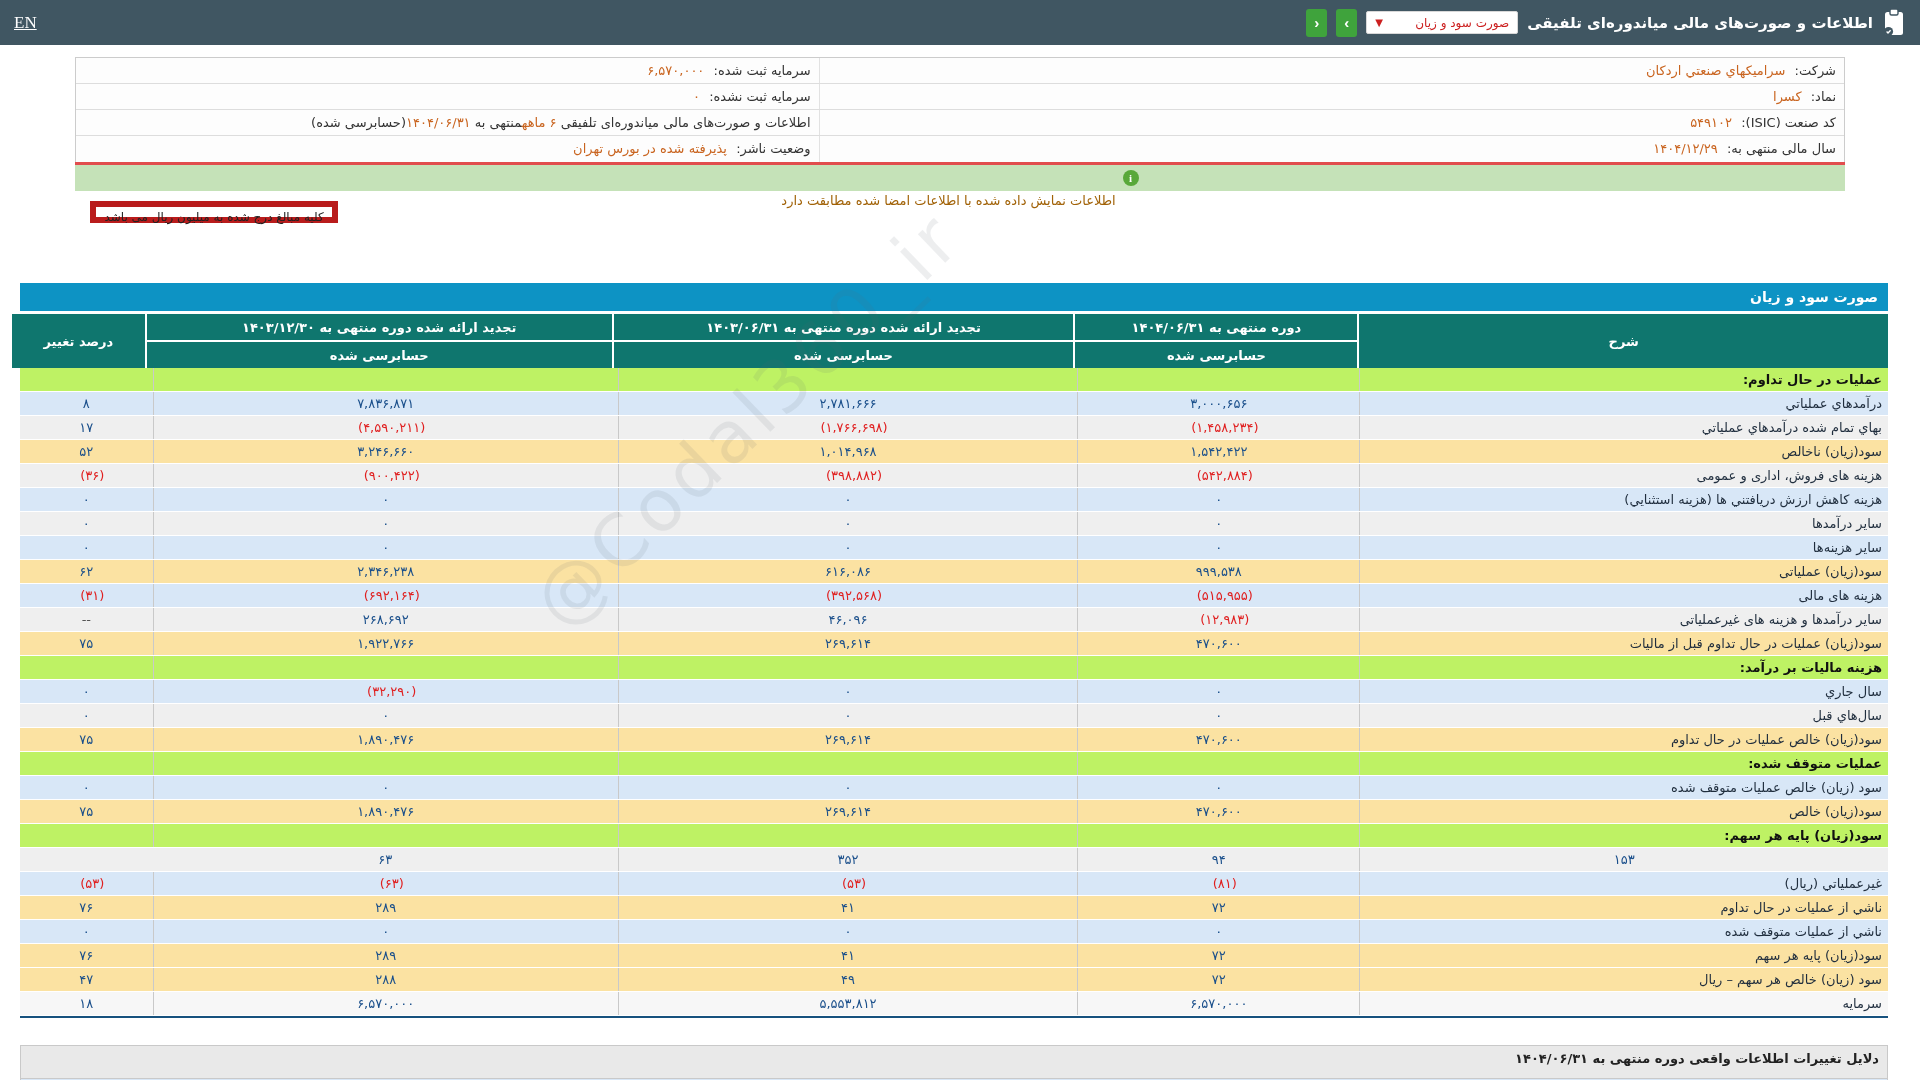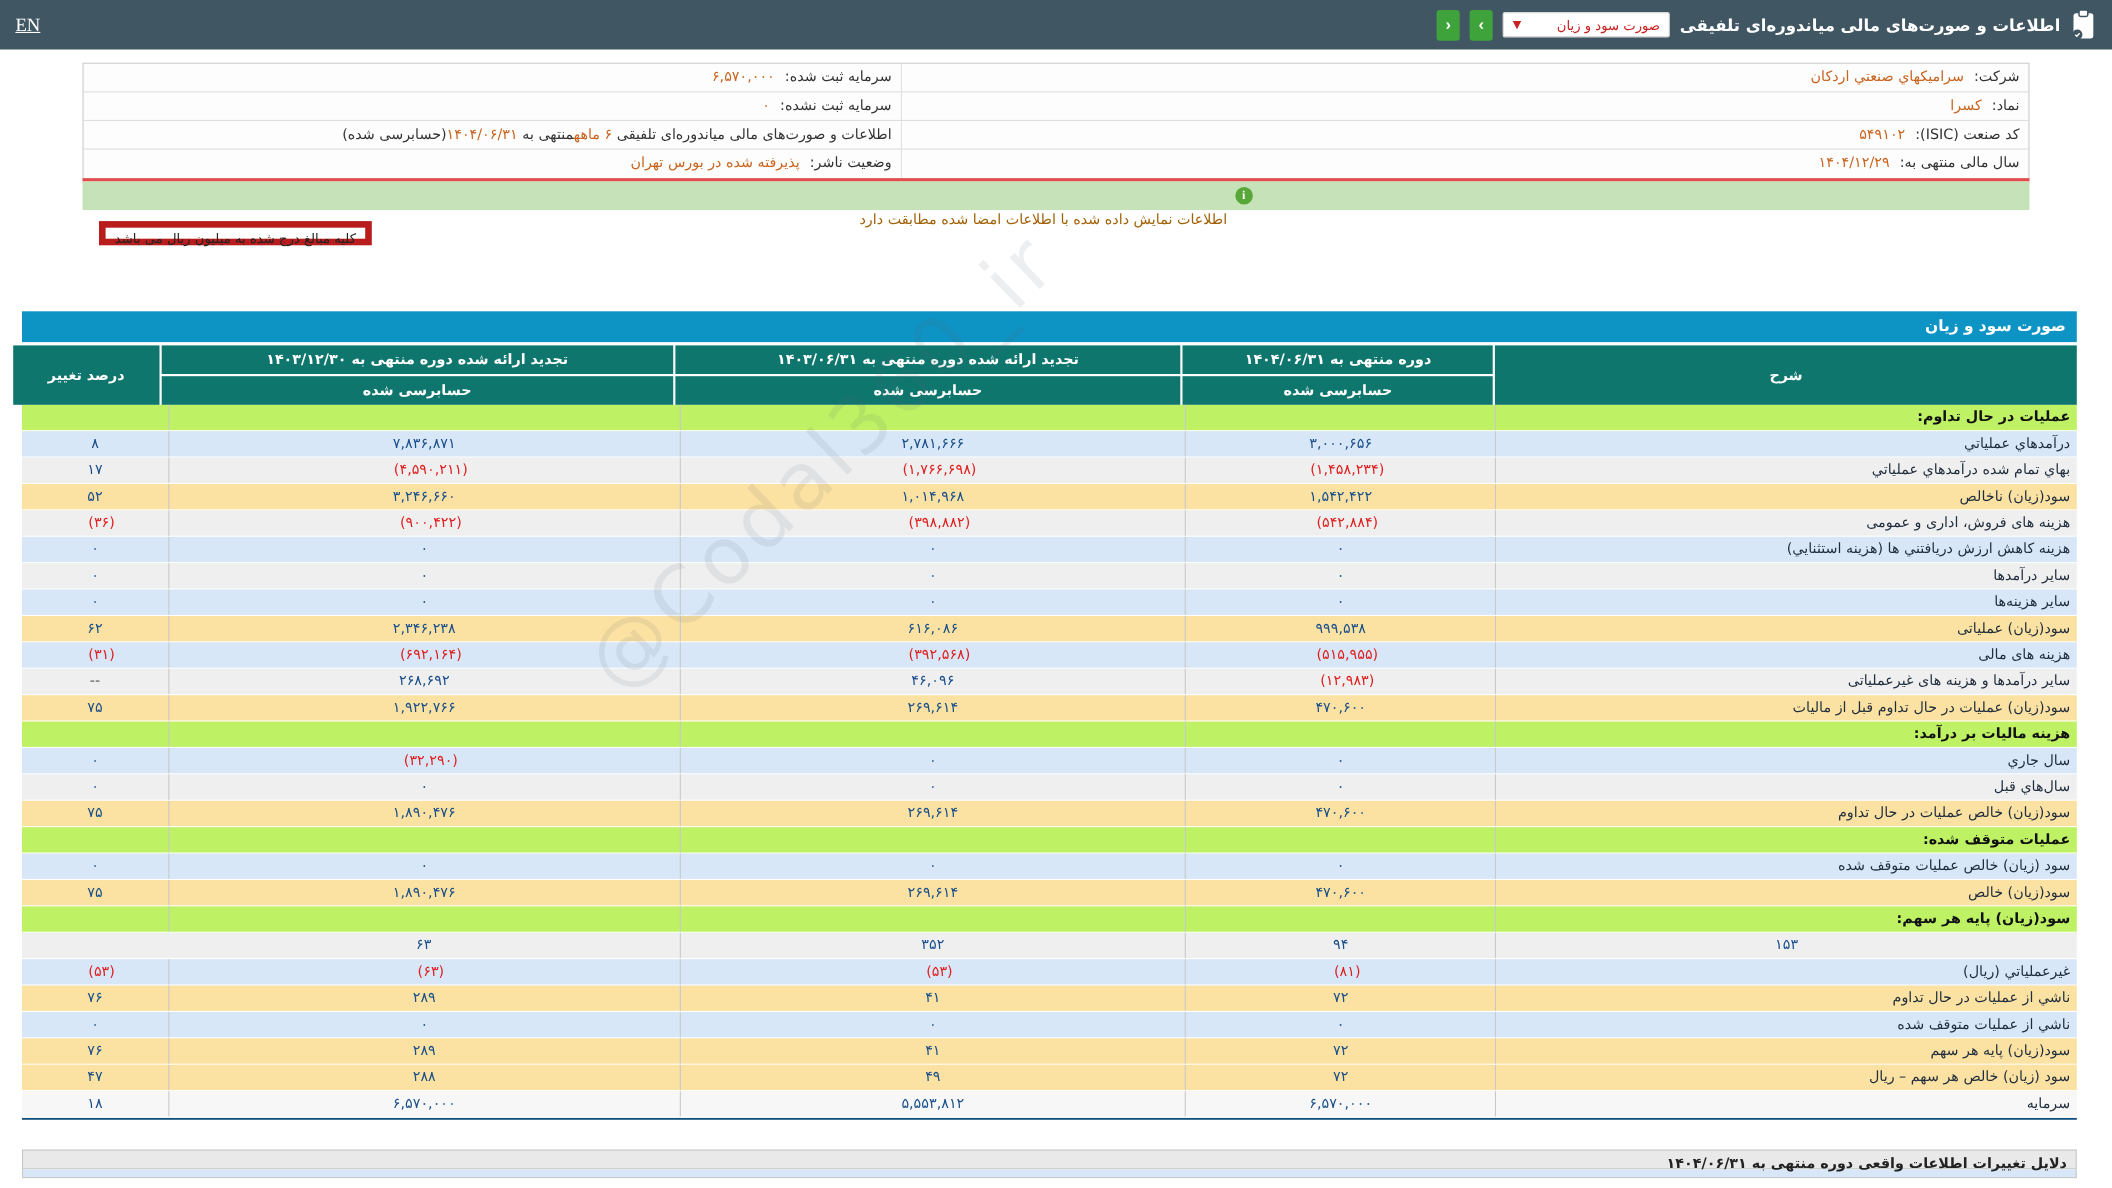--- a/index.html
+++ b/index.html
@@ -67,21 +67,21 @@
   .trow .val.dash { color:#555; }
   .trow.section { background:#bef264; }
   .trow.section .label { font-weight:bold; color:#111; }
   .trow.blue   { background:#d8e7f7; }
   .trow.gray   { background:#efefef; }
   .trow.yellow { background:#fbe2a2; }
   .trow.plain  { background:#f7f7f7; }
 
   
   .footer-note { position:absolute; top:1045px; right:32px; left:20px; }
-  .fn-head { height:18px; background:#e9e9e9; border:1px solid #c9c9c9; font-size:13px; font-weight:bold;
+  .fn-head { height:34px; background:#e9e9e9; border:1px solid #c9c9c9; font-size:13px; font-weight:bold;
              color:#222; line-height:26px; padding-right:8px; }
   .fn-row { height:8px; background:#d8e7f7; border:1px solid #c9c9c9; border-top:none; }
 </style>
 </head>
 <body>
 
 <div class="topbar">
   <div class="topbar-right">
     <span style="display:flex;">
       <svg width="24" height="29" viewBox="0 0 24 29">

